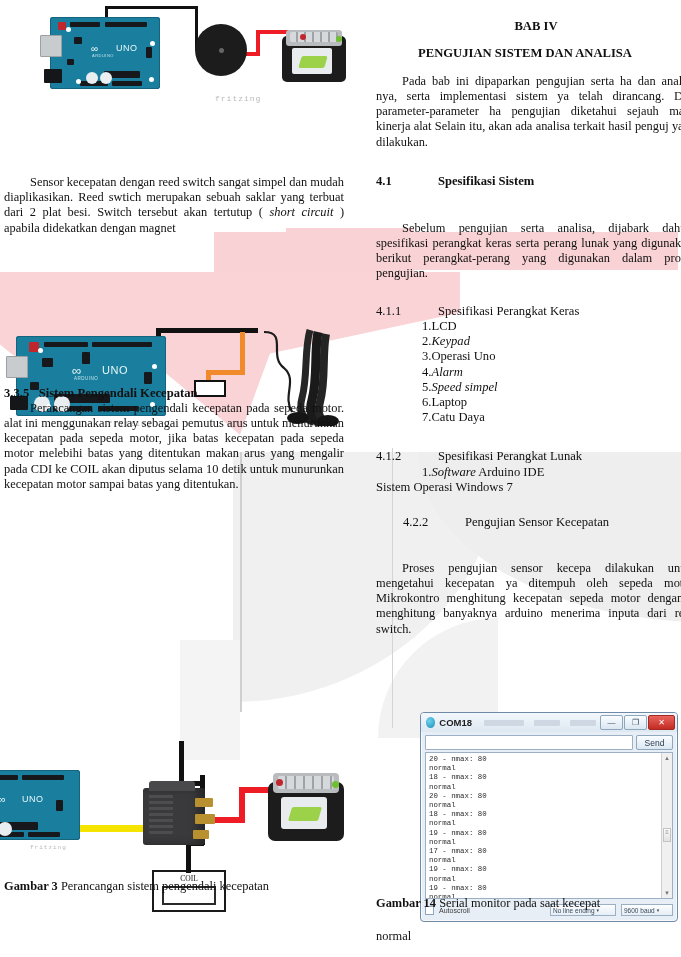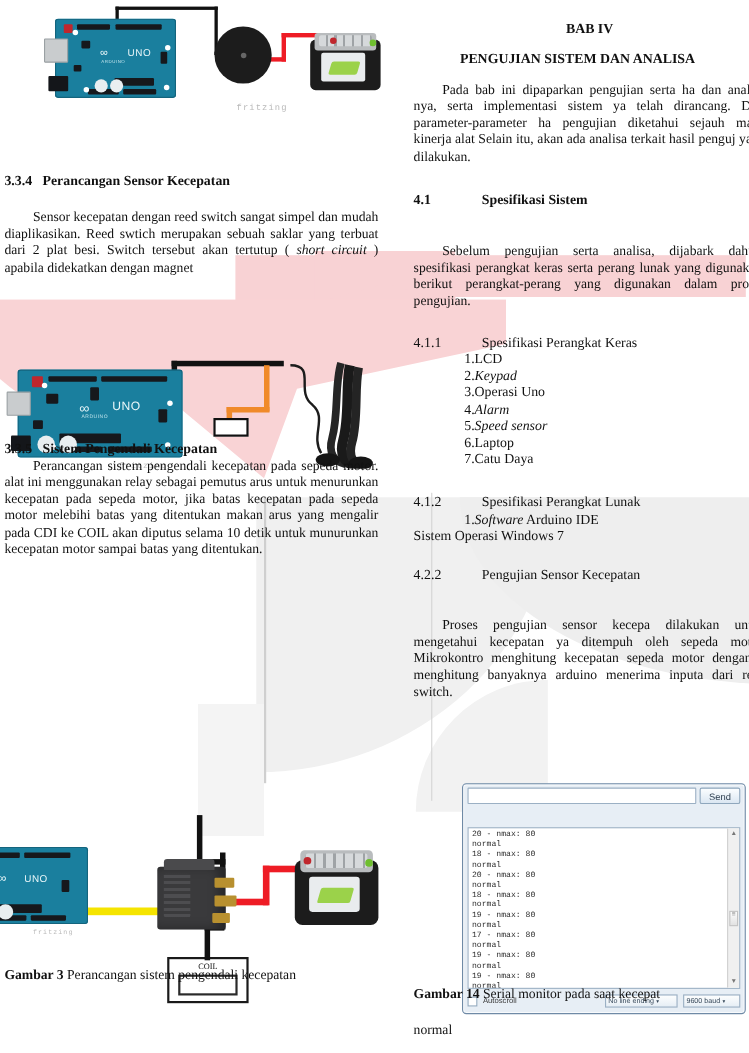--- a/index.html
+++ b/index.html
@@ -397,24 +397,20 @@
   </div>
 </div>
 
 <div class="col" id="col-left">
 
   <div style="height:117px;"></div>
 
 
   <div style="height:40px;"></div>
 
-  <p class="heading">
-    <span class="num">3.3.4</span>
-    &nbsp;&nbsp;<span>Perancangan Sensor Kecepatan</span>
-  </p>
 
   <div style="height:18px;"></div>
 
   <p class="body"><span>Sensor kecepatan dengan reed switch sangat simpel dan mudah diaplikasikan. Reed swtich merupakan sebuah saklar yang terbuat dari 2 plat besi. Switch tersebut akan tertutup ( </span><i>short circuit</i><span> ) apabila didekatkan dengan magnet</span></p>
 
   <div style="height:134px;"></div>
 
 
   <div style="height:16px;"></div>
 
@@ -459,50 +455,64 @@
   <div>
     <p class="listitem">
       <span>1.</span><span>LCD</span></p>
     <p class="listitem">
       <span>2.</span><i>Keypad</i></p>
     <p class="listitem">
       <span>3.</span><span>Operasi Uno</span></p>
     <p class="listitem">
       <span>4.</span><i>Alarm</i></p>
     <p class="listitem">
-      <span>5.</span><i>Speed sensor</i></p>
+      <span>5.</span><i>Speed simpel</i></p>
     <p class="listitem">
       <span>6.</span><span>Laptop</span></p>
     <p class="listitem">
       <span>7.</span><span>Catu Daya</span></p>
   </div>
 
   <div style="height:24px;"></div>
 
   <p class="sub">
     <span style="display:inline-block;width:62px;">4.1.2</span><span>Spesifikasi Perangkat Lunak</span>
   </p>
   <p class="listitem">
     <span>1.</span><i>Software</i><span> Arduino IDE</span>
   </p>
   <p class="sub">Sistem Operasi Windows 7</p>
 
   <div style="height:20px;"></div>
 
   <p class="sub">
-    <span style="display:inline-block;width:62px;">4.2.2</span><span>Pengujian Sensor Kecepatan</span>
+    <span style="display:inline-block;width:62px;margin-left:27px;">4.2.2</span><span>Pengujian Sensor Kecepatan</span>
   </p>
 
   <div style="height:30px;"></div>
 
   <p class="body">Proses pengujian sensor kecepa dilakukan untuk mengetahui kecepatan ya ditempuh oleh sepeda motor. Mikrokontro menghitung kecepatan sepeda motor dengan c menghitung banyaknya arduino menerima inputa dari reed switch.</p>
 </div>
 
 <div id="serial">
 
+  <div class="title">
+    <div class="tdot"></div>
+    <div class="tname">COM18</div>
+    <div class="tghost">
+      <i style="width:40px;"></i>
+        <i style="width:26px;"></i>
+        <i style="width:26px;"></i>
+    </div>
+    <div class="wbtns">
+      <div class="wb">—</div>
+      <div class="wb">❐</div>
+      <div class="wb close">✕</div>
+    </div>
+  </div>
 
   <div class="inputrow">
     <input class="sfield" value="" placeholder="" style="">
     <div class="sendbtn">Send</div>
   </div>
 
   <div class="console">
     <div class="lines">20 - nmax: 80
 normal
 18 - nmax: 80

